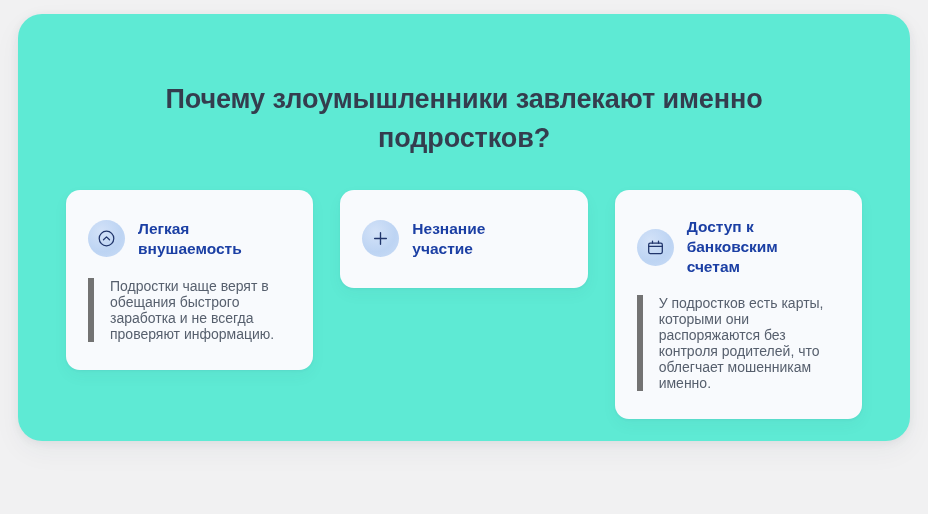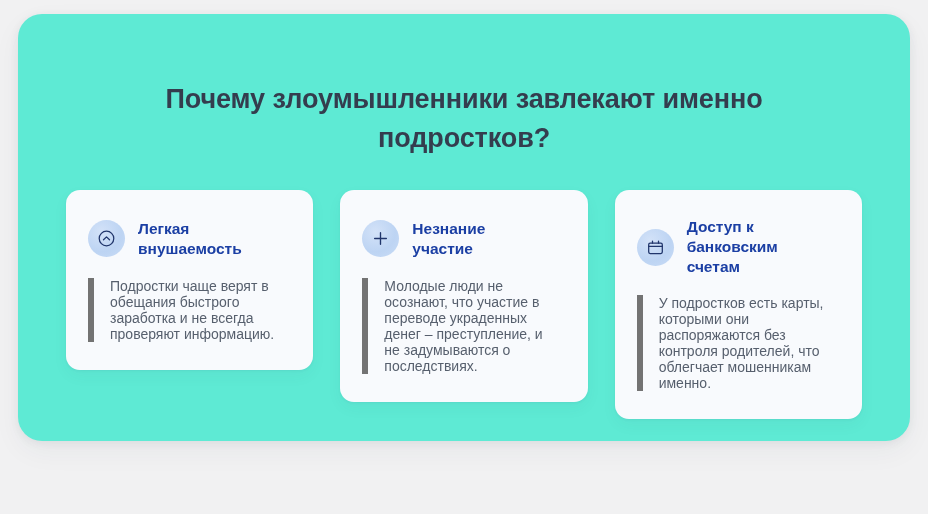--- a/index.html
+++ b/index.html
@@ -148,21 +148,20 @@
           <span class="badge">
             <span>
               <svg width="19" height="19" viewBox="0 0 24 24" fill="none" stroke="#20356b" stroke-width="1.7" stroke-linecap="round">
                 <line x1="12" y1="4.6" x2="12" y2="19.4"></line>
                 <line x1="4.6" y1="12" x2="19.4" y2="12"></line>
               </svg>
             </span>
           </span>
           <div class="card-title">Незнание участие</div>
         </div>
-        <div class="card-body">Молодые люди не осознают, что участие в переводе украденных денег – преступление, и не задумываются о последствиях.</div>
       </div>
 
       <div class="card c3">
         <div class="card-head">
           <span class="badge">
             <span>
               <svg width="19" height="19" viewBox="0 0 24 24" fill="none" stroke="#20356b" stroke-width="1.6" stroke-linecap="round" stroke-linejoin="round">
                 <rect x="3.4" y="6.6" width="17.2" height="13" rx="1.8"></rect>
                 <line x1="3.4" y1="10.6" x2="20.6" y2="10.6"></line>
                 <line x1="8.2" y1="6.6" x2="8.2" y2="3.8"></line>

